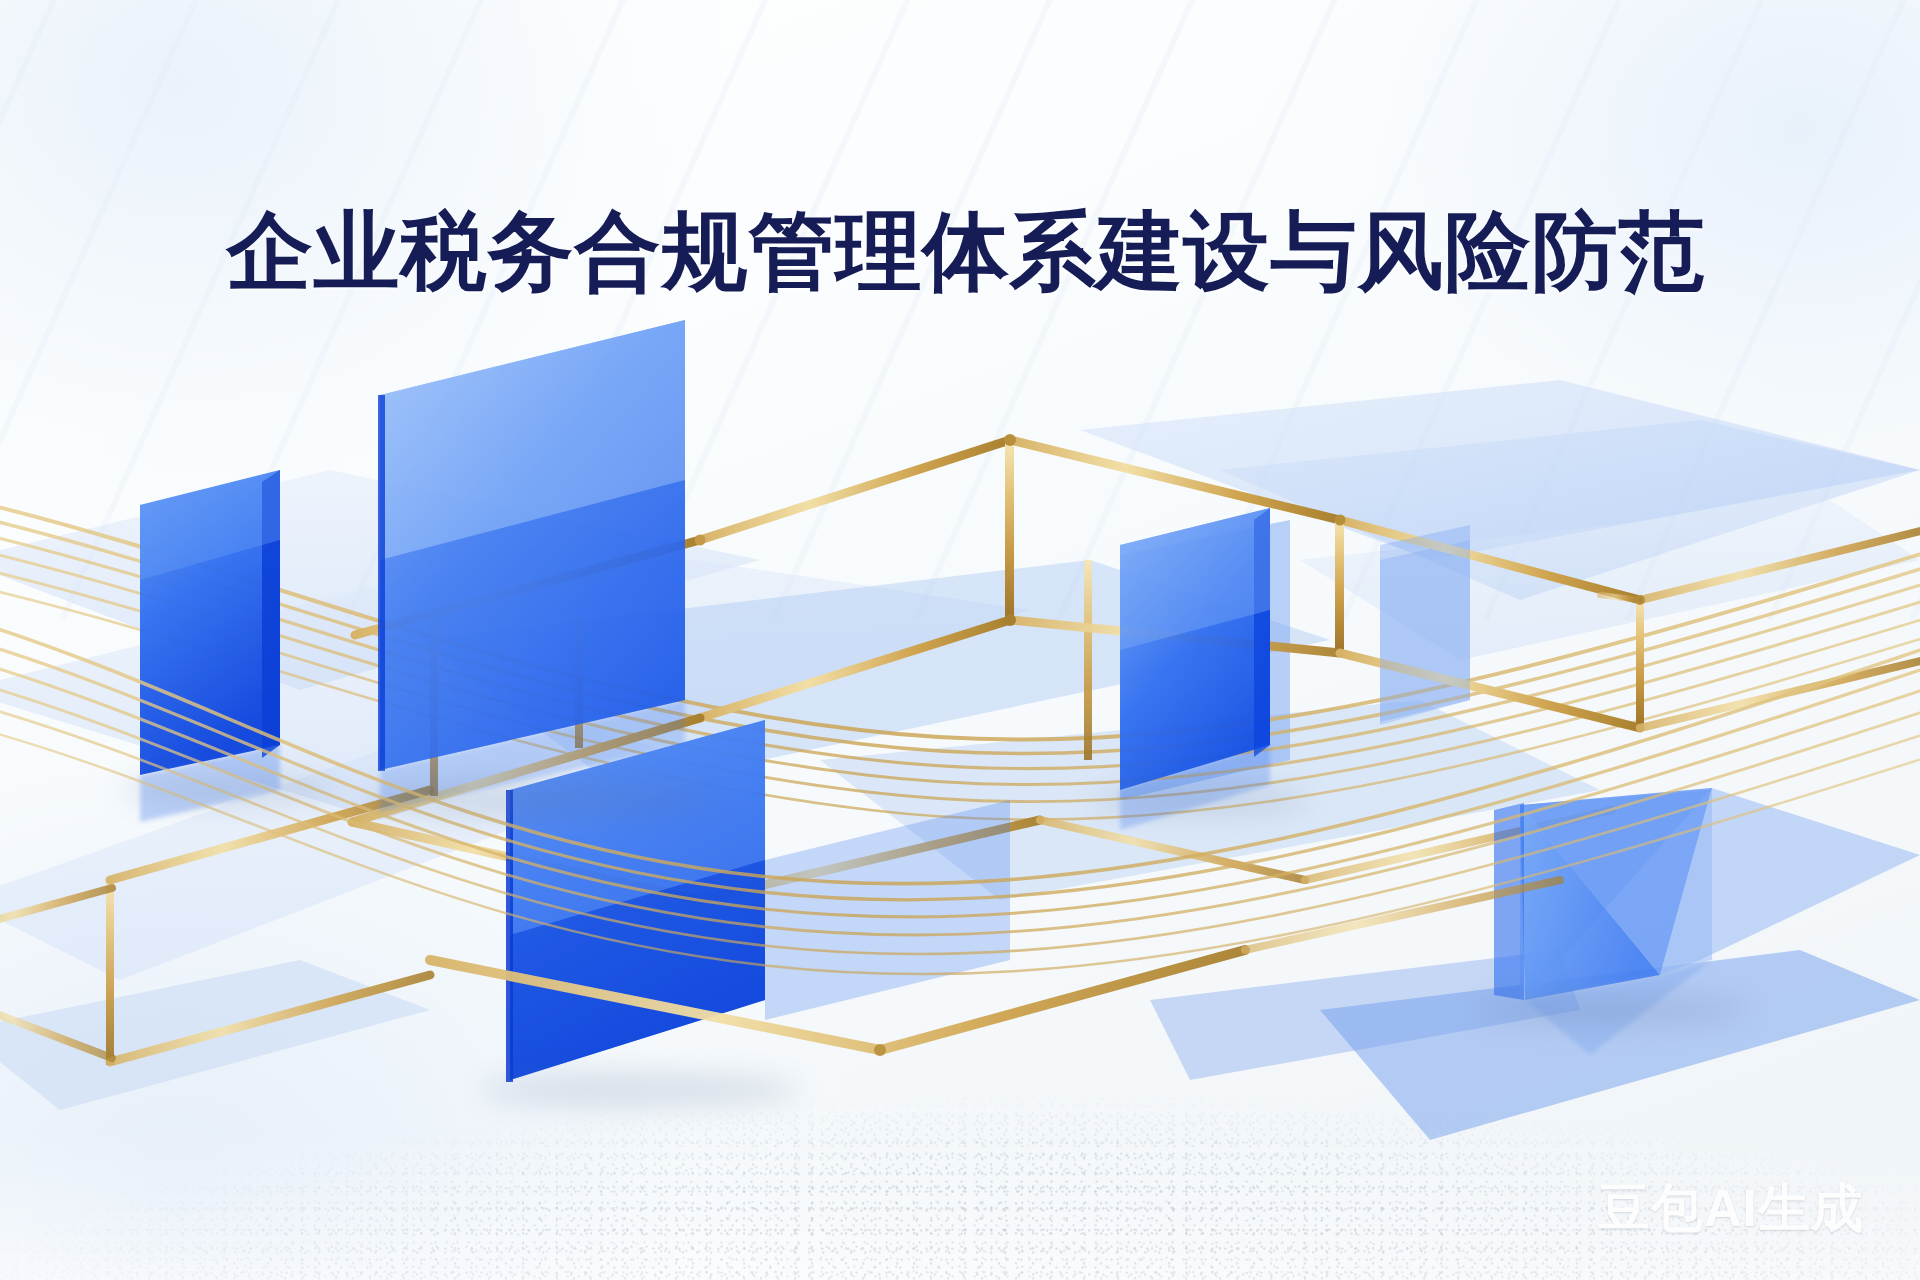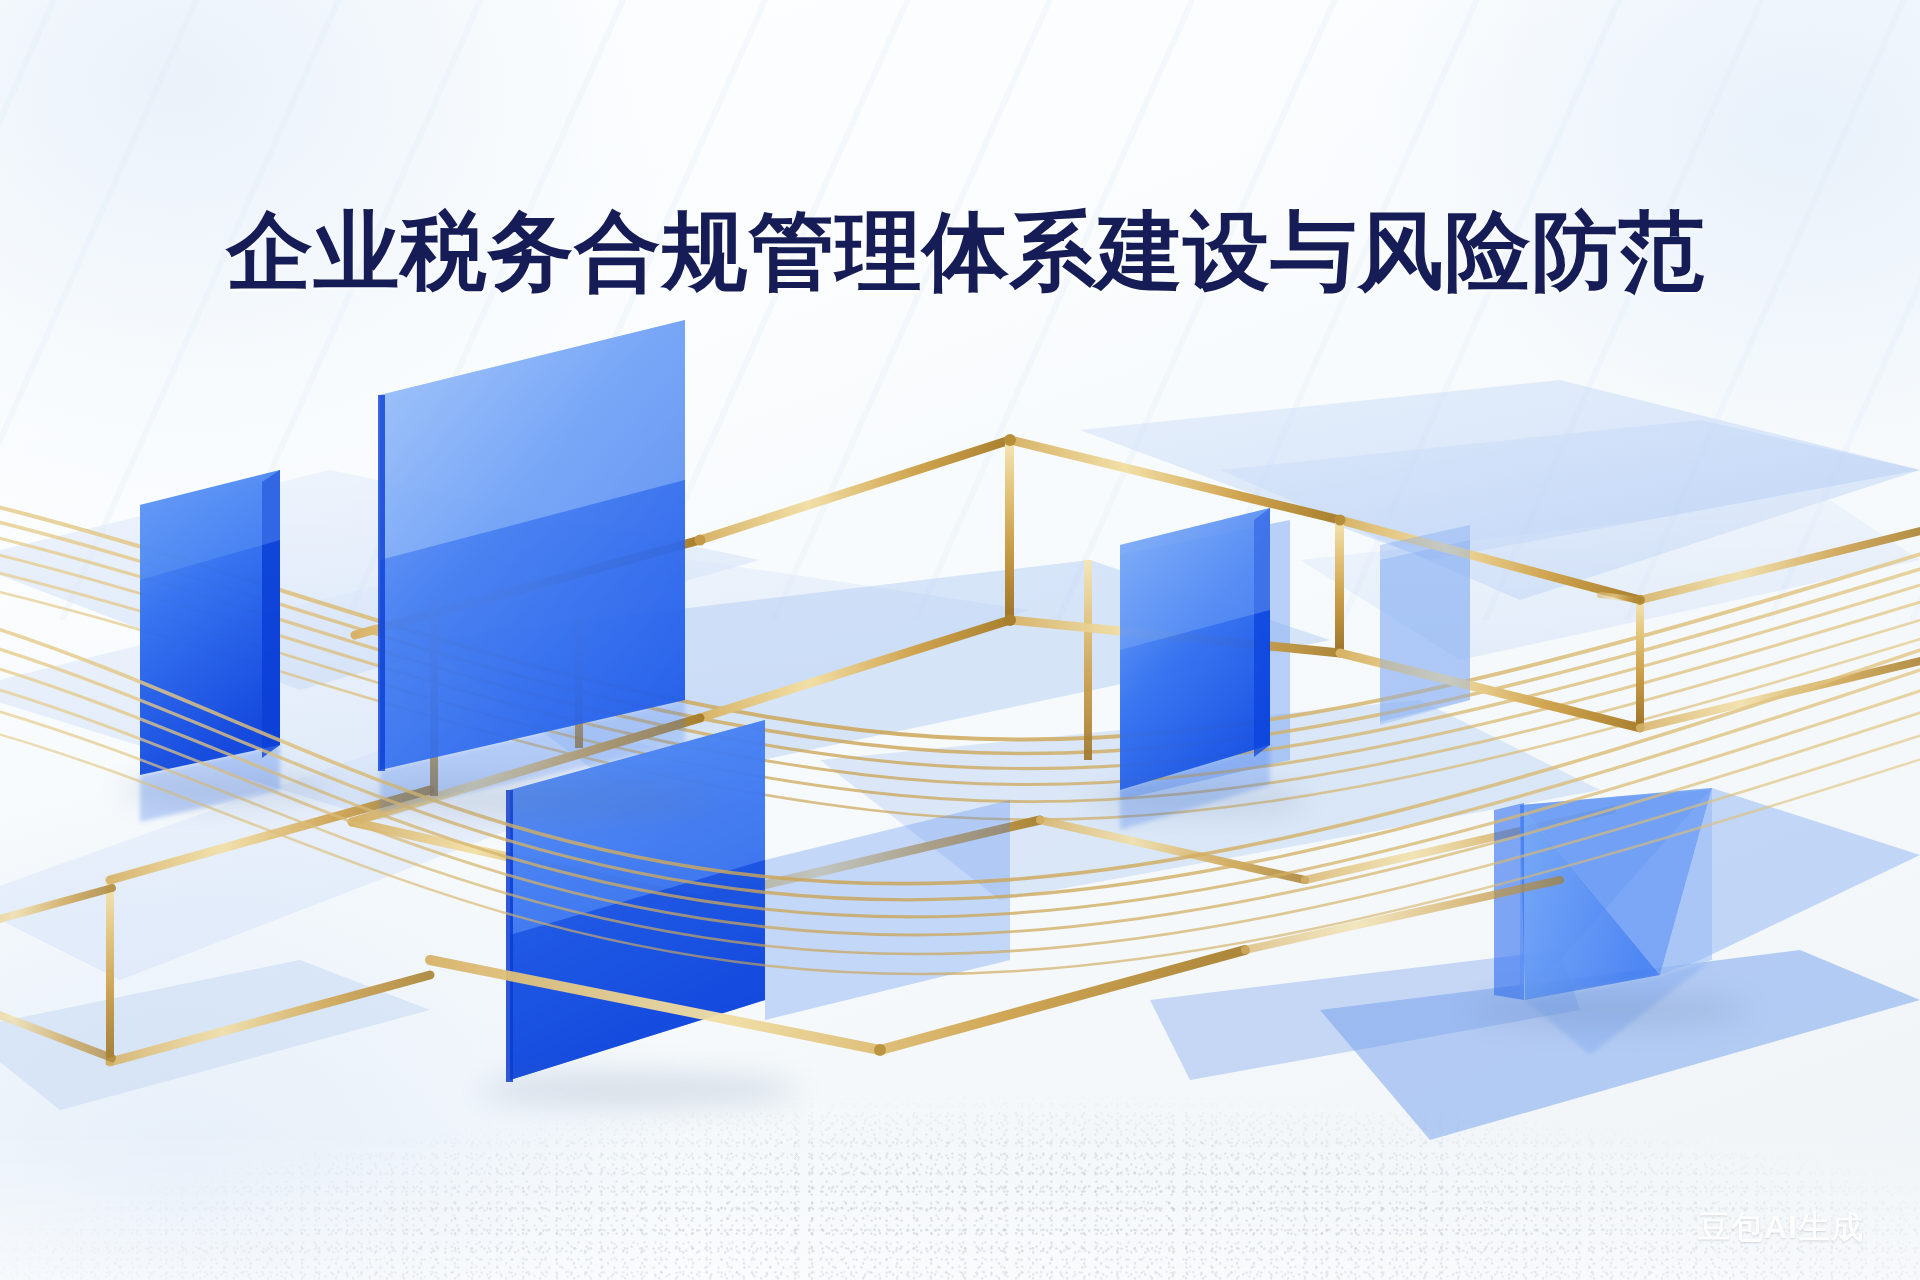--- a/index.html
+++ b/index.html
@@ -98,22 +98,22 @@
     color: #151c56;
     text-shadow: 0 2px 3px rgba(255,255,255,.85);
     white-space: nowrap;
     padding-left: 12px;
   }
 
   
   .watermark {
     position: absolute;
     right: 56px;
-    bottom: 30px;
-    font-size: 32px;
+    bottom: 36px;
+    font-size: 52px;
     font-weight: 700;
     letter-spacing: 1px;
     color: rgba(255,255,255,.94);
     text-shadow: 0 1px 2px rgba(120,130,145,.28);
     pointer-events: none;
   }
 </style>
 </head>
 <body>
 

